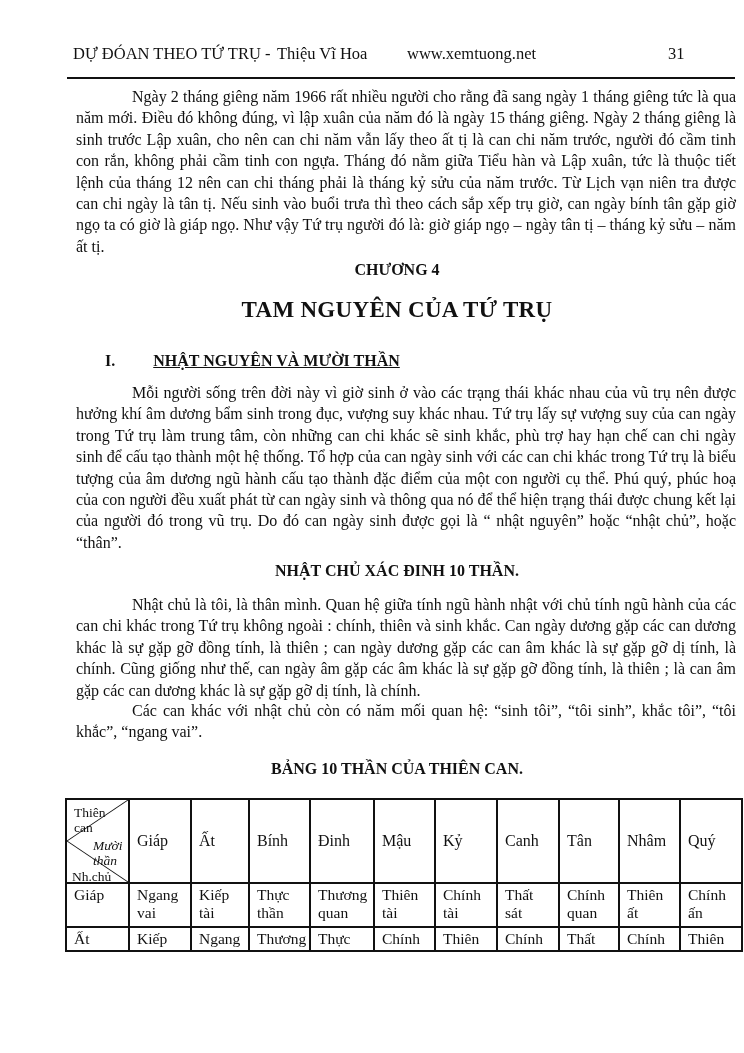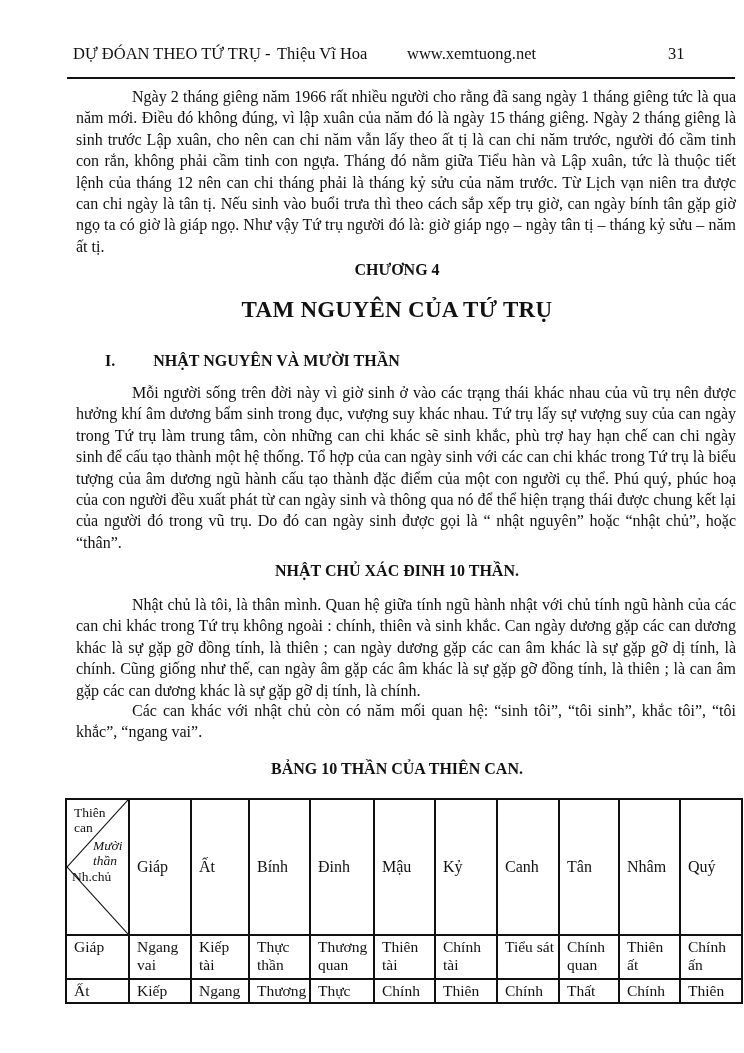--- a/index.html
+++ b/index.html
@@ -38,37 +38,37 @@
     white-space: nowrap;
   }
   .big-head { font-size: 23px; letter-spacing: 0.3px; }
   .section-head {
     position: absolute;
     left: 105px;
     font-weight: bold;
     font-size: 16px;
     white-space: nowrap;
   }
-  .section-head .sec-title { margin-left: 38px; }
+  .section-head .sec-title { margin-left: 38px; text-decoration: underline; }
   table.tengods {
     position: absolute;
     left: 65px;
     top: 798px;
     width: 676px;
     border-collapse: collapse;
     table-layout: fixed;
     font-size: 15.5px;
   }
   table.tengods td {
     border: 2px solid #111;
     padding: 2px 4px 2px 7px;
     vertical-align: top;
     overflow: hidden;
   }
-  tr.headrow td { height: 136px; vertical-align: middle; font-size: 16px; }
+  tr.headrow td { height: 84px; vertical-align: middle; font-size: 16px; }
   tr.row-giap td { height: 44px; }
   tr.row-at td { height: 24px; white-space: nowrap; }
   td.corner { position: relative; padding: 0; }
   .corner-svg { position: absolute; left: 0; top: 0; width: 100%; height: 100%; }
   .corner-label { position: absolute; font-size: 13.5px; line-height: 15px; }
   .corner-top { left: 7px; top: 5px; width: 46px; }
   .corner-mid { left: 26px; top: 38px; width: 36px; font-style: italic; }
   .corner-bot { left: 5px; top: 69px; width: 56px; }
 </style>
 </head>
@@ -146,21 +146,21 @@
         <td>Quý</td>
       </tr>
       <tr class="row-giap">
         <td>Giáp</td>
         <td>Ngang vai</td>
         <td>Kiếp tài</td>
         <td>Thực thần</td>
         <td>Thương quan</td>
         <td>Thiên tài</td>
         <td>Chính tài</td>
-        <td>Tiểu sát</td>
+        <td>Thất sát</td>
         <td>Chính quan</td>
         <td>Thiên ất</td>
         <td>Chính ấn</td>
       </tr>
       <tr class="row-at">
         <td>Ất</td>
         <td>Kiếp</td>
         <td>Ngang</td>
         <td>Thương</td>
         <td>Thực</td>

